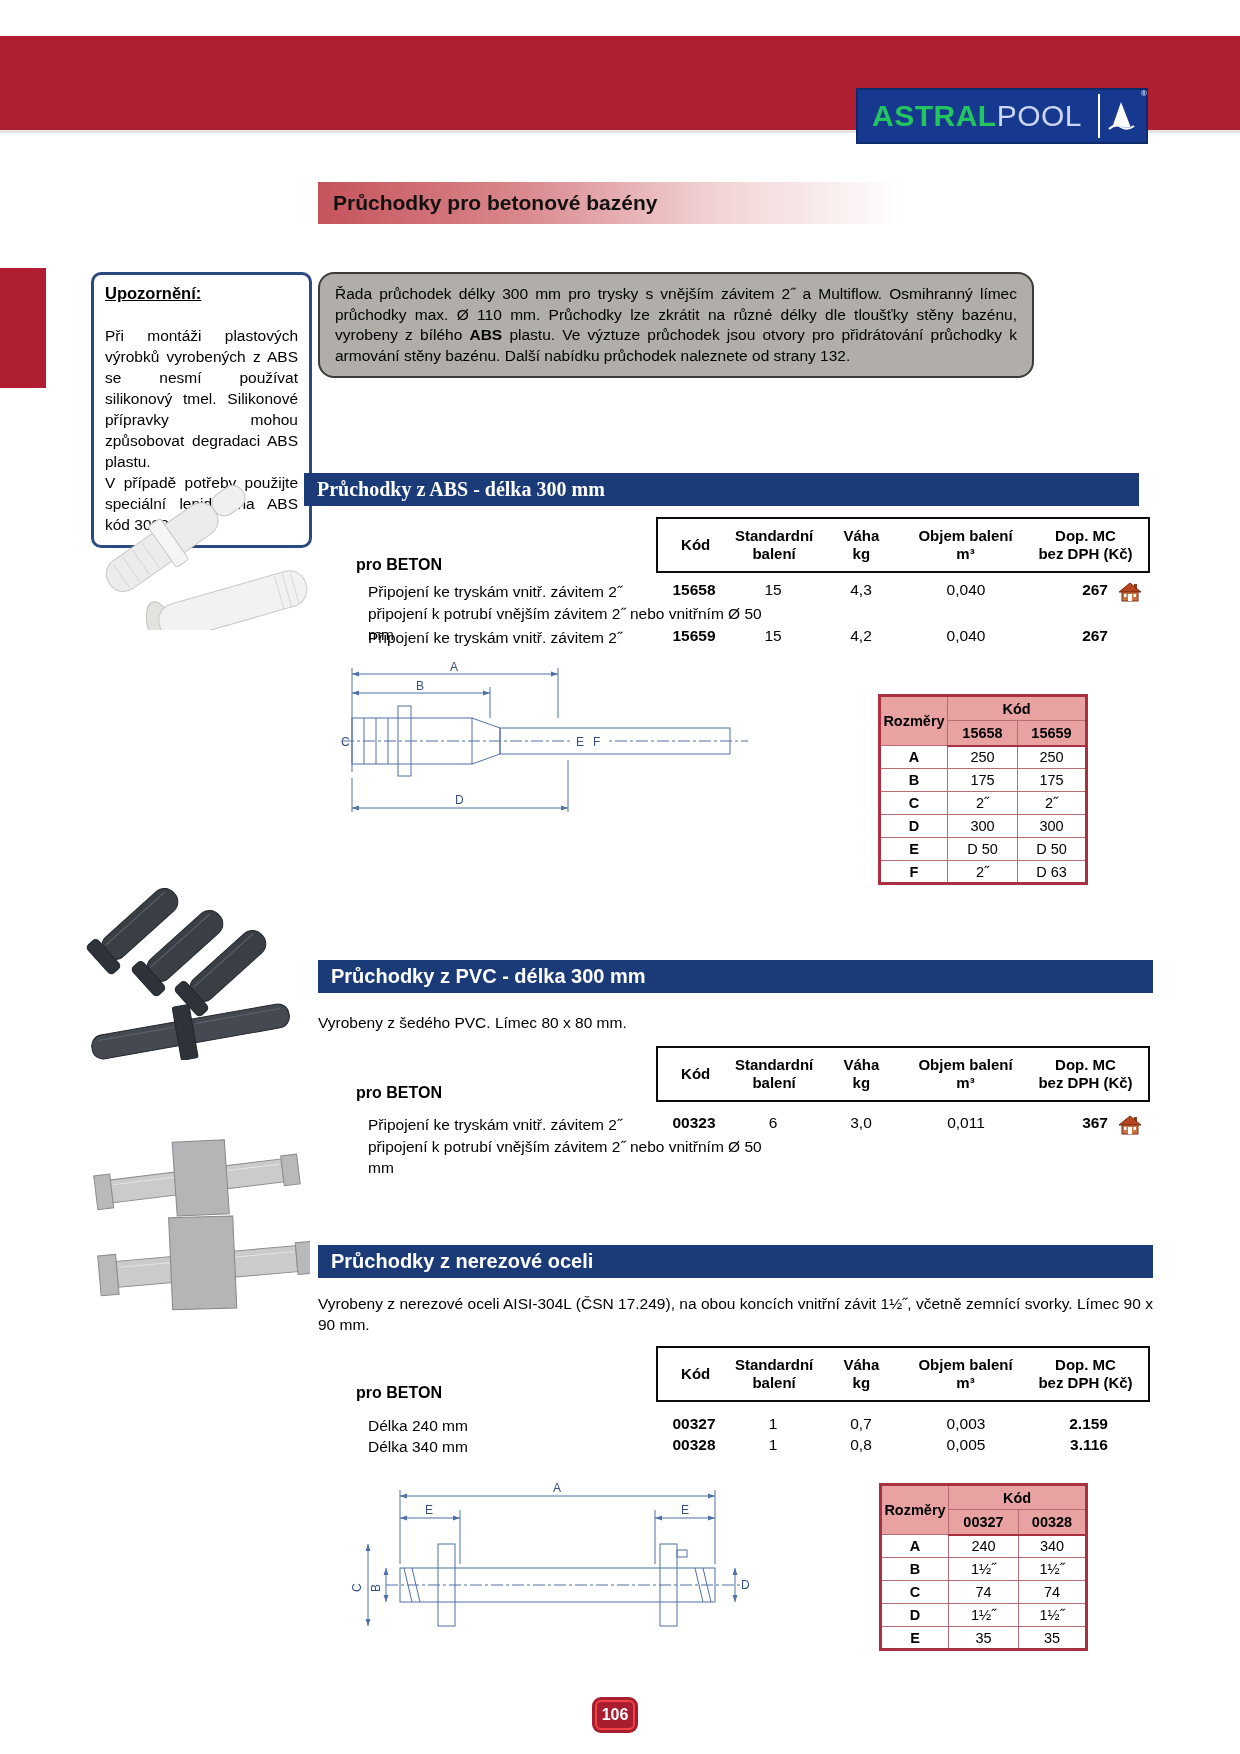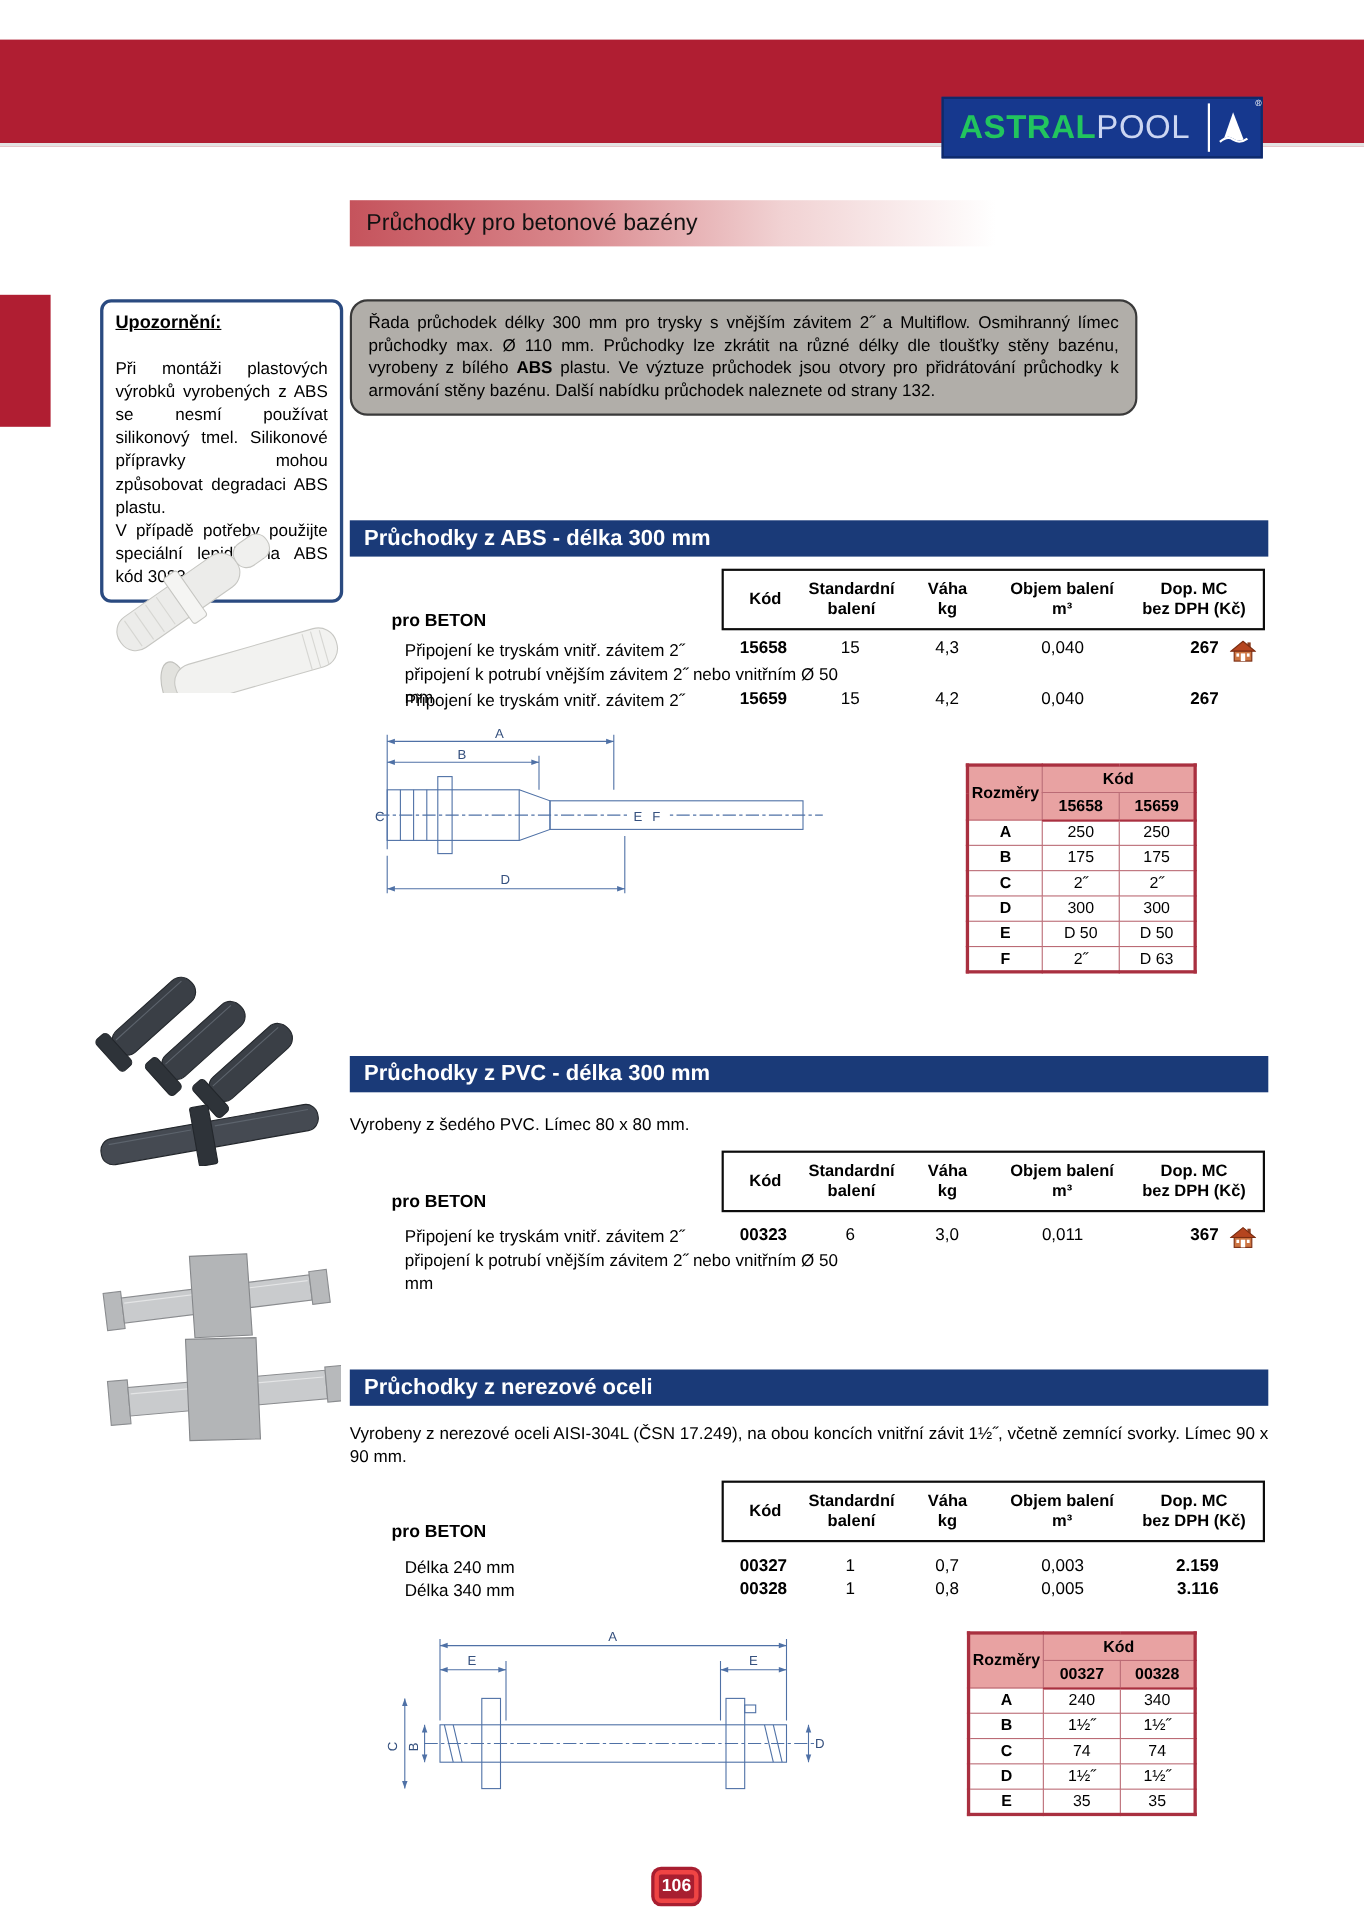--- a/index.html
+++ b/index.html
@@ -19,21 +19,21 @@
   .logo-pool { color:#ccd6f2; font-weight:normal; font-size:30px; letter-spacing:0.5px; }
   .logo-emblem { position:absolute; right:4px; top:4px; width:44px; height:44px; border-left:2px solid #fff;
                  display:flex; align-items:center; justify-content:center; }
   .logo-reg { position:absolute; right:-1px; top:-1px; color:#fff; font-size:8px; }
 
   .left-tab { left:0; top:268px; width:46px; height:120px; background:#b01e32; }
 
   
   .banner { left:318px; top:182px; width:716px; height:42px; line-height:42px;
             background:linear-gradient(90deg,#c5535c 0%,#d9878c 28%,#f1d2d3 55%,#ffffff 82%);
-            font-size:21px; font-weight:normal; color:#111; padding-left:15px; }
+            font-size:21px; font-weight:bold; color:#111; padding-left:15px; }
 
   
   .warning-box { left:91px; top:272px; width:221px; min-height:208px; border:3px solid #2a4a80; border-radius:10px;
                  background:#fff; padding:9px 11px 10px 11px; }
   .warning-title { font-size:16.5px; font-weight:bold; text-decoration:underline; margin-bottom:22px; }
   .warning-text { font-size:15.5px; line-height:21px; text-align:justify; }
 
   
   .intro-box { left:318px; top:272px; width:716px; height:106px; background:#b1aea9; border:2.5px solid #3a3a3a;
                border-radius:16px; padding:10px 15px; font-size:15.5px; line-height:20.5px; text-align:justify; }
@@ -73,21 +73,21 @@
   table.dims tr.hrow { height:25px; }
 
   
   .tdraw text { font-size:12px; fill:#35507e; font-family:"Liberation Sans", sans-serif; }
   .tdraw line, .tdraw rect.o, .tdraw polyline, .tdraw polygon.o { stroke:#4f71a6; stroke-width:1; fill:none; }
   .tdraw .ctr { stroke-dasharray:12 3 3 3; }
   .tdraw .arr { fill:#4f71a6; stroke:none; }
 
   
   .page-num { left:592px; top:1697px; width:46px; height:36px; background:#a81e30; border-radius:9px; padding:3px; }
-  .page-num-inner { width:100%; height:100%; border:4px solid #ef4444; border-radius:6px; color:#fff;
+  .page-num-inner { width:100%; height:100%; border:2px solid #ef4444; border-radius:6px; color:#fff;
                     font-size:16px; font-weight:bold; display:flex; align-items:center; justify-content:center; }
 </style>
 </head>
 <body>
 
 <div class="abs header-band">
   <div class="abs logo-box">
     <span class="logo-astral">ASTRAL</span>
       <span class="logo-pool">POOL</span>
     <div class="logo-emblem">
@@ -129,21 +129,21 @@
     <g transform="translate(55,160) rotate(-16)">
       <ellipse cx="16" cy="16" rx="12" ry="25" fill="#e2e2de" stroke="#c0c0bc"></ellipse>
       <rect x="16" y="-2" width="152" height="36" rx="17" fill="#f2f2f0" stroke="#c8c8c4"></rect>
       <line x1="140" y1="0" x2="140" y2="34" stroke="#d6d6d2"></line>
       <line x1="148" y1="0" x2="148" y2="34" stroke="#d6d6d2"></line>
       <line x1="156" y1="1" x2="156" y2="33" stroke="#d6d6d2"></line>
     </g>
   </svg>
 </div>
 
-<div class="abs bar-blue" style="left:318px; top:473px;">Průchodky z ABS - délka 300 mm</div>
+<div class="abs bar-blue" style="left:304px; top:473px;font-family:Liberation Serif, serif;">Průchodky z ABS - délka 300 mm</div>
 
 <div class="abs thead-box" style="left:656px; top:517px;">
   <div class="thead-cell w-code">
       <span>Kód</span>
     </div>
   <div class="thead-cell w-pack">
       <span>Standardní</span>
       <span>balení</span>
     </div>
   <div class="thead-cell w-weight">

